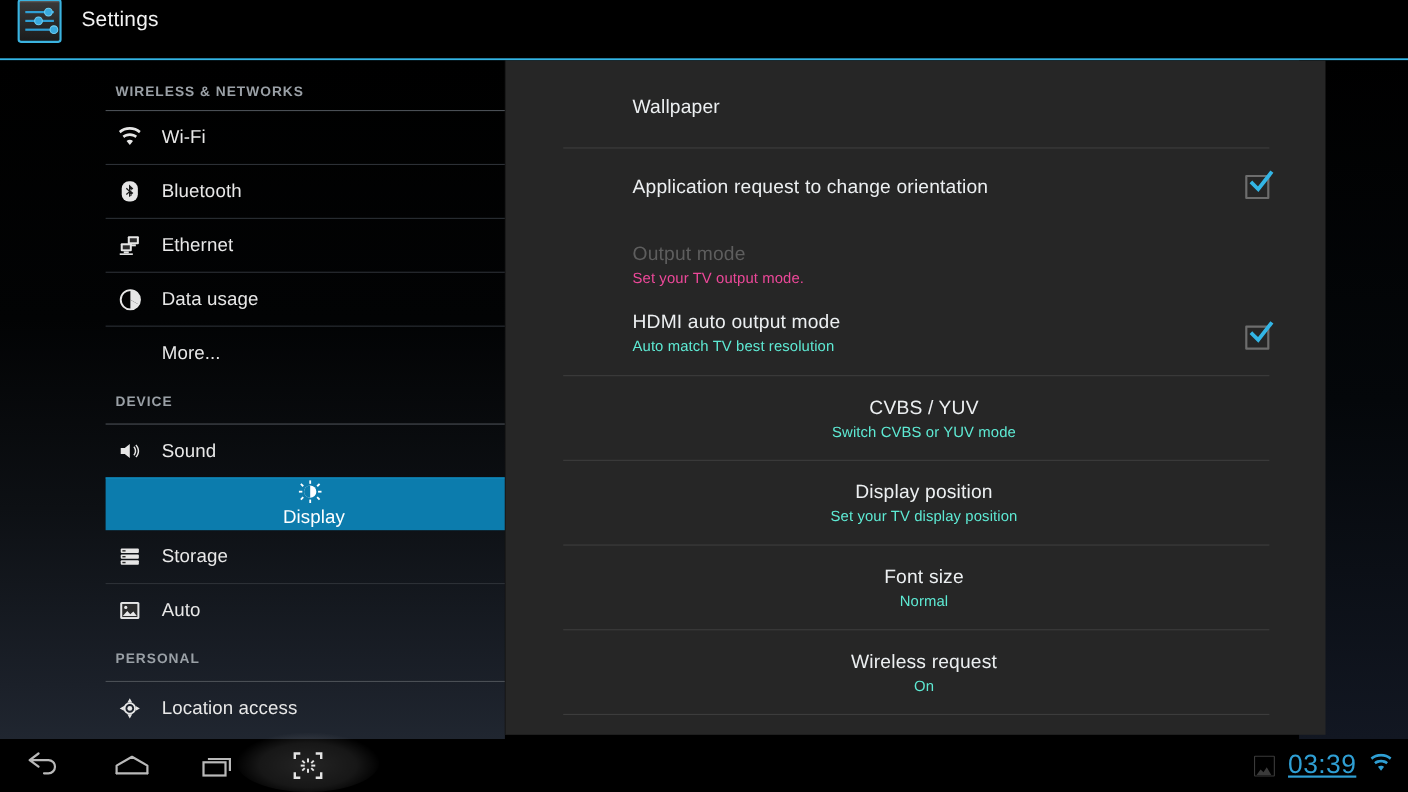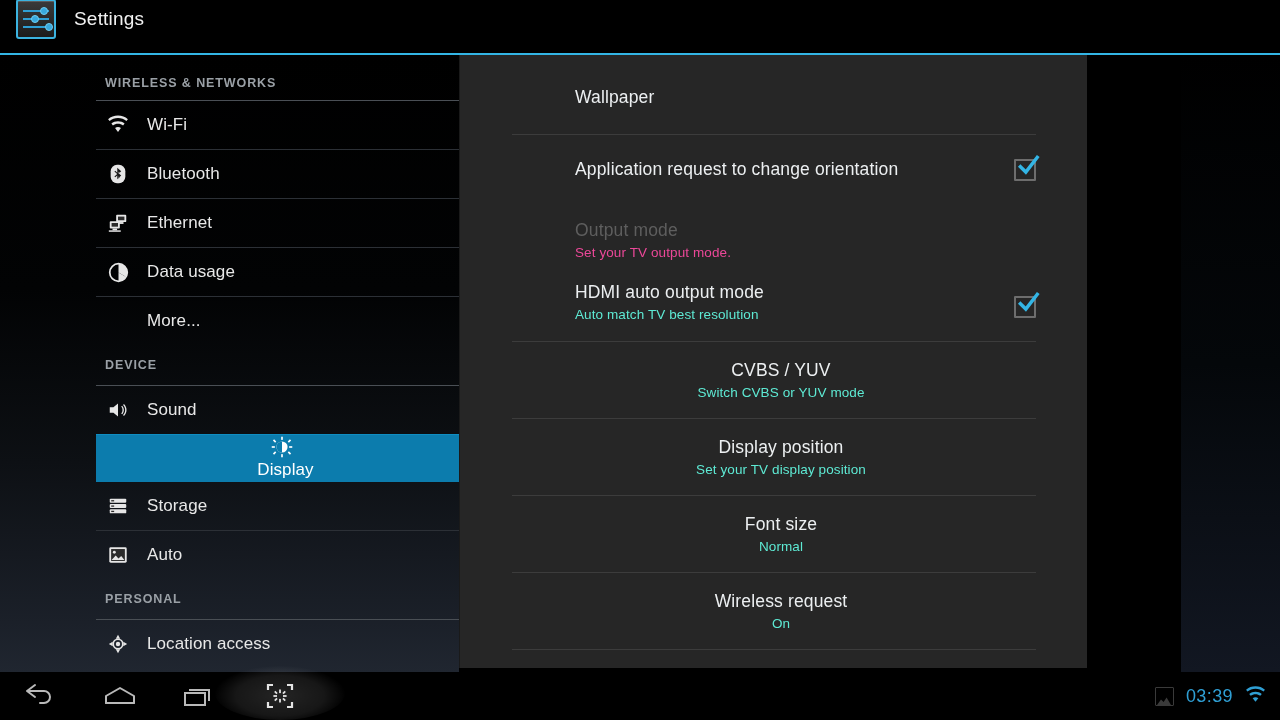--- a/index.html
+++ b/index.html
@@ -80,21 +80,21 @@
   .sb-item.noicon .lbl { margin-left:51px; }
   .sb-item.selected { background:#0c7cad;flex-direction:column; }
   .sb-item.selected .lbl { color:#ffffff; }
   .sb-item.selected::before {
     content:""; position:absolute; left:0; top:0; width:363px; height:1px;
     background:#0f8dc2;
   }
 
   
   #panel {
-    position:absolute; left:459px; top:0; width:628px; height:613px;
+    position:absolute; left:459px; top:0; width:746px; height:613px;
     background:#262626;
     border-left:1px solid #1a1a1a;
   }
   #panel-inner { position:relative; width:100%; height:100%; }
   .row {
     position:relative; padding-left:115px; padding-right:100px;
   }
   .row .title { color:#eceff1; font-size:17.5px; letter-spacing:.15px; }
   .row .sub { color:#5eead4; font-size:13.5px; margin-top:4px; letter-spacing:.1px; }
   .row.disabled .title { color:#5e5e5e; }
@@ -132,21 +132,21 @@
   }
   #nav-back { left:0; }
   #nav-home { left:80px; }
   #nav-recent { left:160px; }
   #nav-screenshot { left:240px; }
 
   #status {
     position:absolute; right:14px; top:0; height:48px;
     display:flex; align-items:center; gap:12px;
   }
-  #clock { color:#2f9fd4; font-size:18px; letter-spacing:.4px; }
+  #clock { color:#2f9fd4; font-size:24px; letter-spacing:.4px;text-decoration:underline; }
   #shot-icon {
     width:19px; height:19px; border:1.5px solid #3a3a3a; border-radius:1px;
     display:flex; align-items:flex-end; justify-content:center; overflow:hidden;
   }
 </style>
 </head>
 <body>
 
 <div id="screen">
 

